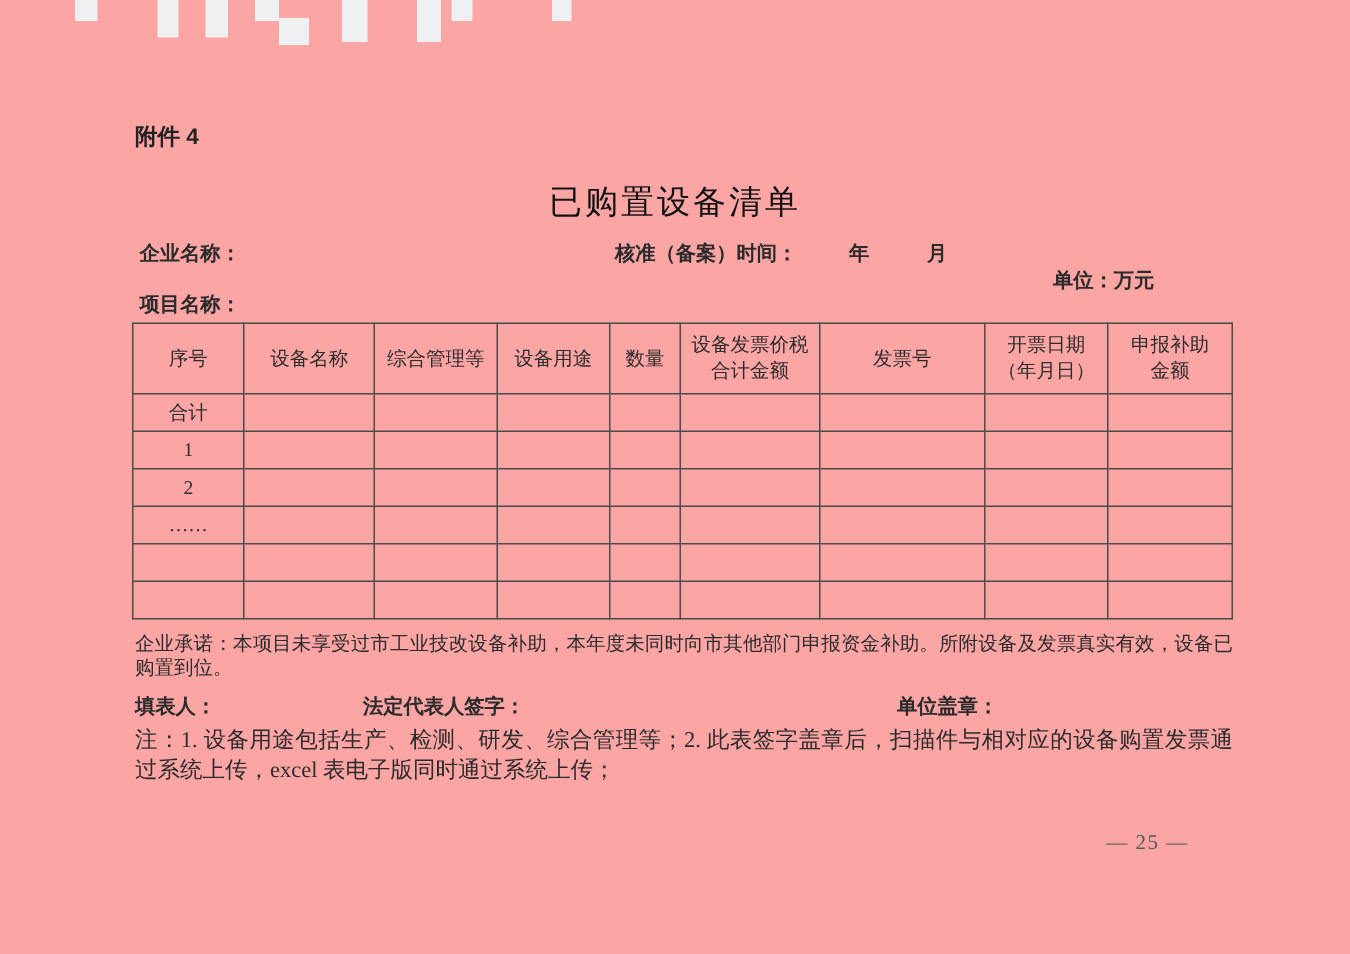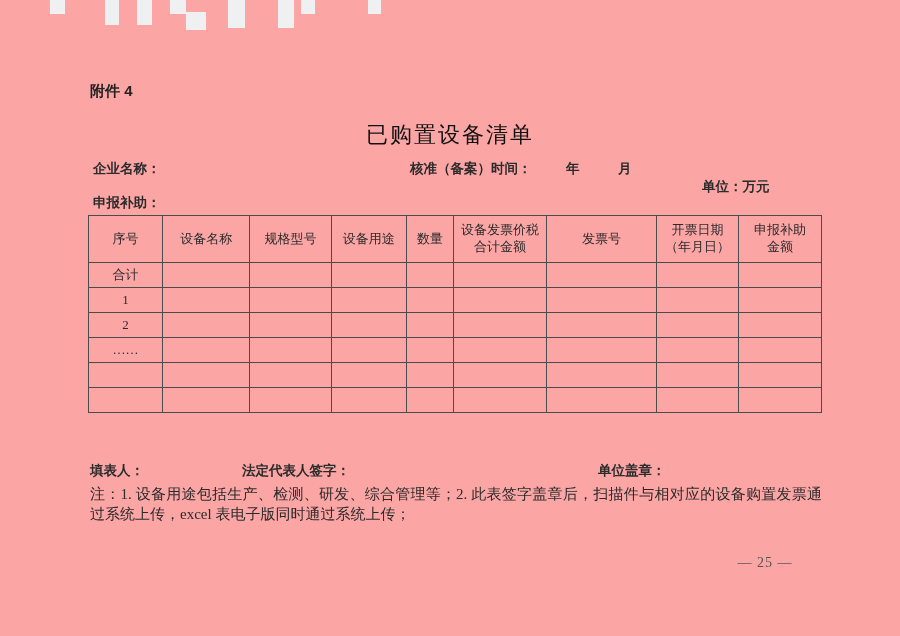--- a/index.html
+++ b/index.html
@@ -103,40 +103,40 @@
 
   <div class="attachment-label">附件 4</div>
 
   <div class="doc-title">已购置设备清单</div>
 
   <div class="meta-label company-label">企业名称：</div>
   <div class="meta-label approval-label">核准（备案）时间：</div>
   <div class="meta-label year-label">年</div>
   <div class="meta-label month-label">月</div>
   <div class="meta-label unit-label">单位：万元</div>
-  <div class="meta-label project-label">申报补助：</div>
+  <div class="meta-label project-label">项目名称：</div>
 
   <div class="equip-table-wrap">
     <table class="equip-table">
       <colgroup>
           <col style="width: 10.1%;">
           <col style="width: 11.9%;">
           <col style="width: 11.1%;">
           <col style="width: 10.3%;">
           <col style="width: 6.4%;">
           <col style="width: 12.7%;">
           <col style="width: 15%;">
           <col style="width: 11.2%;">
           <col style="width: 11.3%;">
         </colgroup>
       <thead>
           <tr>
             <th>序号</th>
             <th>设备名称</th>
-            <th>规格型号</th>
+            <th>综合管理等</th>
             <th>设备用途</th>
             <th>数量</th>
             <th>设备发票价税
 合计金额</th>
             <th>发票号</th>
             <th>开票日期
 （年月日）</th>
             <th>申报补助
 金额</th>
           </tr>
@@ -205,20 +205,21 @@
             <td></td>
             <td></td>
             <td></td>
             <td></td>
             <td></td>
           </tr>
         </tbody>
     </table>
   </div>
 
+  <div class="commitment">企业承诺：本项目未享受过市工业技改设备补助，本年度未同时向市其他部门申报资金补助。所附设备及发票真实有效，设备已购置到位。</div>
 
   <div class="sign-label preparer-label">填表人：</div>
   <div class="sign-label legal-rep-label">法定代表人签字：</div>
   <div class="sign-label seal-label">单位盖章：</div>
 
   <div class="note">注：1. 设备用途包括生产、检测、研发、综合管理等；2. 此表签字盖章后，扫描件与相对应的设备购置发票通过系统上传，excel 表电子版同时通过系统上传；</div>
 
   <div class="page-number">— 25 —</div>
 
 </div>

